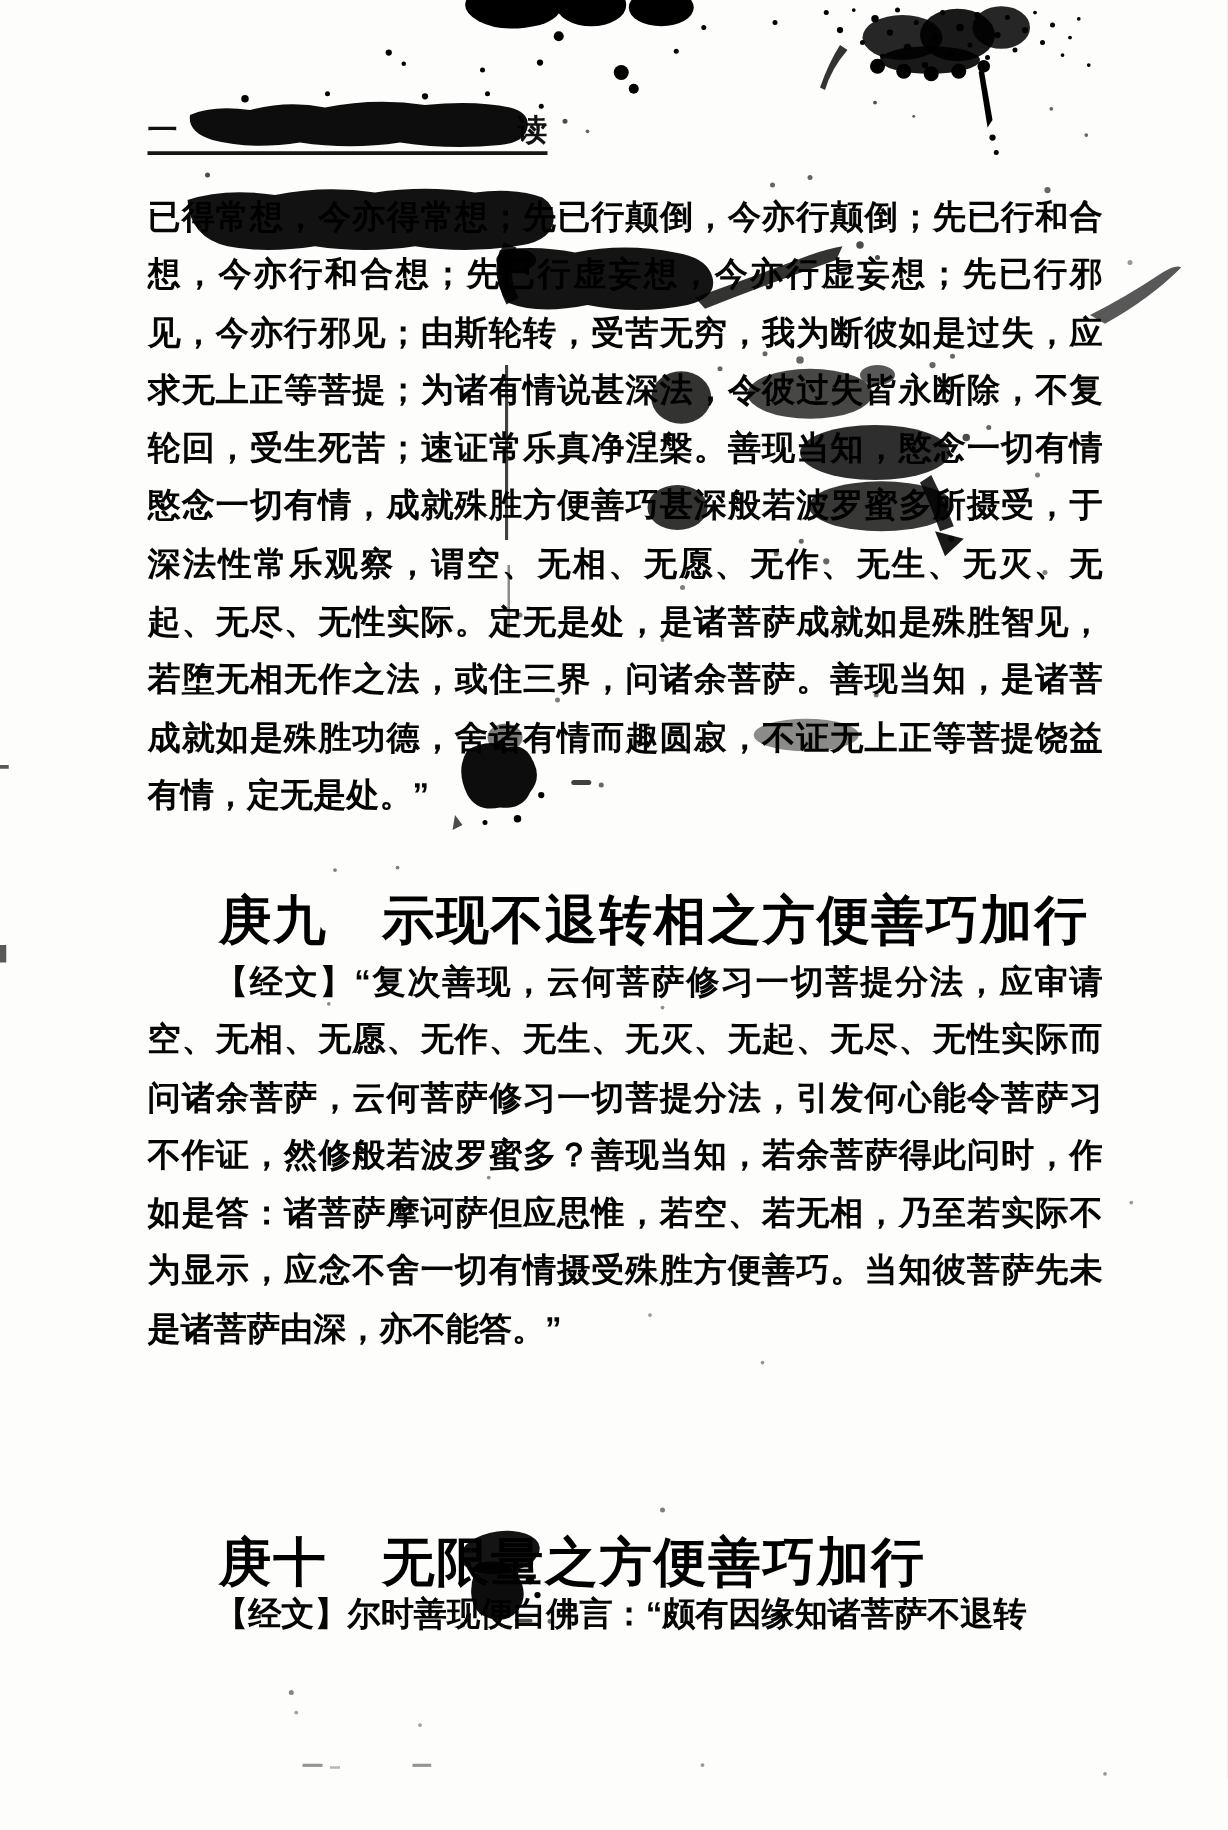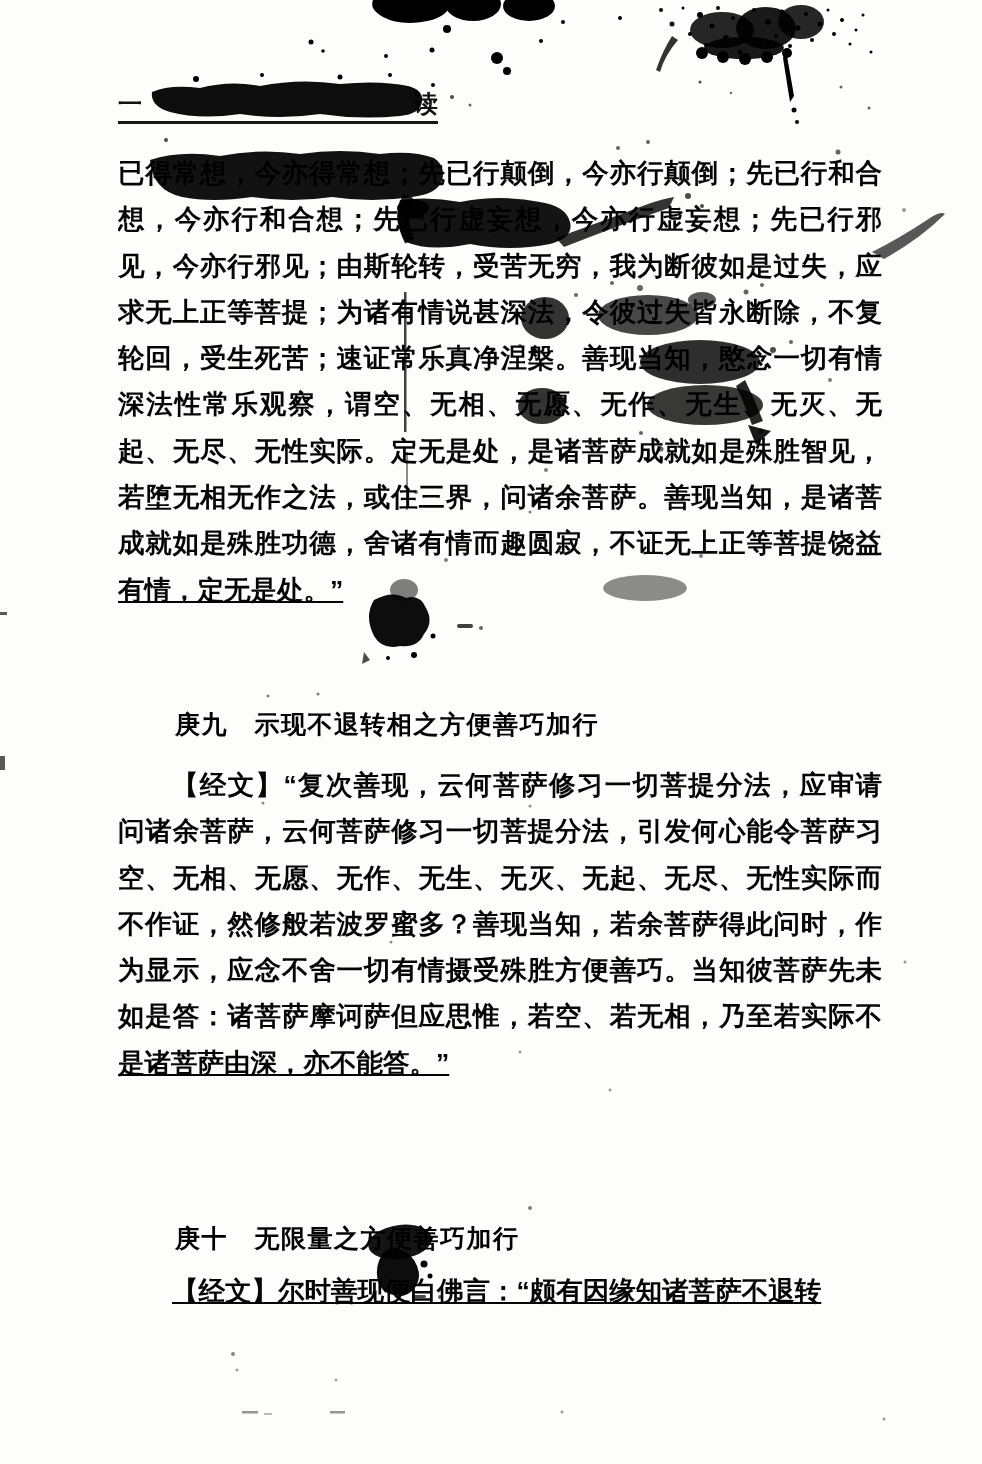--- a/index.html
+++ b/index.html
@@ -16,60 +16,61 @@
     display:flex; justify-content:space-between; align-items:flex-end;
     font-size:24px; font-weight:bold; color:#111; padding-bottom:1px;
   }
   
   .block { position:absolute; left:118px; width:764px; font-weight:bold; }
   .line {
     height:46.3px; line-height:46.3px; font-size:26.5px;
     text-align:justify; text-align-last:justify;
     overflow:hidden; color:#050505;
   }
-  .line.short { text-align-last:left;text-decoration:underline; }
+  .line.short { text-align-last:left; }
   .line.indent { text-indent:54px; }
   .sec-heading {
-    position:absolute; left:175px; font-size:25px; font-weight:900;
+    position:absolute; left:175px; font-size:42px; font-weight:900;
     letter-spacing:1.5px; color:#000; white-space:nowrap;
   }
   .smudge-layer { position:absolute; left:0; top:0; pointer-events:none; }
 </style>
 </head>
 <body>
 
 <div class="page">
 
   <div class="running-header">
     <span>一</span>
     <span>读</span>
   </div>
 
   <div class="block" style="top:150px">
     <div class="line">已得常想，今亦得常想；先已行颠倒，今亦行颠倒；先已行和合</div>
     <div class="line">想，今亦行和合想；先已行虚妄想，今亦行虚妄想；先已行邪</div>
     <div class="line">见，今亦行邪见；由斯轮转，受苦无穷，我为断彼如是过失，应</div>
     <div class="line">求无上正等菩提；为诸有情说甚深法，令彼过失皆永断除，不复</div>
     <div class="line">轮回，受生死苦；速证常乐真净涅槃。善现当知，愍念一切有情</div>
+    <div class="line">愍念一切有情，成就殊胜方便善巧甚深般若波罗蜜多所摄受，于</div>
     <div class="line">深法性常乐观察，谓空、无相、无愿、无作、无生、无灭、无</div>
     <div class="line">起、无尽、无性实际。定无是处，是诸菩萨成就如是殊胜智见，</div>
     <div class="line">若堕无相无作之法，或住三界，问诸余菩萨。善现当知，是诸菩萨</div>
     <div class="line">成就如是殊胜功德，舍诸有情而趣圆寂，不证无上正等菩提饶益</div>
     <div class="line short">有情，定无是处。”</div>
   </div>
 
   <div class="sec-heading" style="top:708px">庚九　示现不退转相之方便善巧加行</div>
 
   <div class="block" style="top:762px">
     <div class="line indent">【经文】“复次善现，云何菩萨修习一切菩提分法，应审请</div>
+    <div class="line">空、无相、无愿、无作、无生、无灭、无起、无尽、无性实际而</div>
     <div class="line">问诸余菩萨，云何菩萨修习一切菩提分法，引发何心能令菩萨习</div>
-    <div class="line">空、无相、无愿、无作、无生、无灭、无起、无尽、无性实际而</div>
     <div class="line">不作证，然修般若波罗蜜多？善现当知，若余菩萨得此问时，作</div>
+    <div class="line">如是答：诸菩萨摩诃萨但应思惟，若空、若无相，乃至若实际不</div>
     <div class="line">为显示，应念不舍一切有情摄受殊胜方便善巧。当知彼菩萨先未</div>
-    <div class="line">如是答：诸菩萨摩诃萨但应思惟，若空、若无相，乃至若实际不</div>
     <div class="line short">是诸菩萨由深，亦不能答。”</div>
   </div>
 
   <div class="sec-heading" style="top:1222px">庚十　无限量之方便善巧加行</div>
 
   <div class="block" style="top:1268px">
     <div class="line indent short">【经文】尔时善现便白佛言：“颇有因缘知诸菩萨不退转</div>
   </div>
 
   <svg class="smudge-layer" width="982" height="1464" viewBox="0 0 982 1464">

